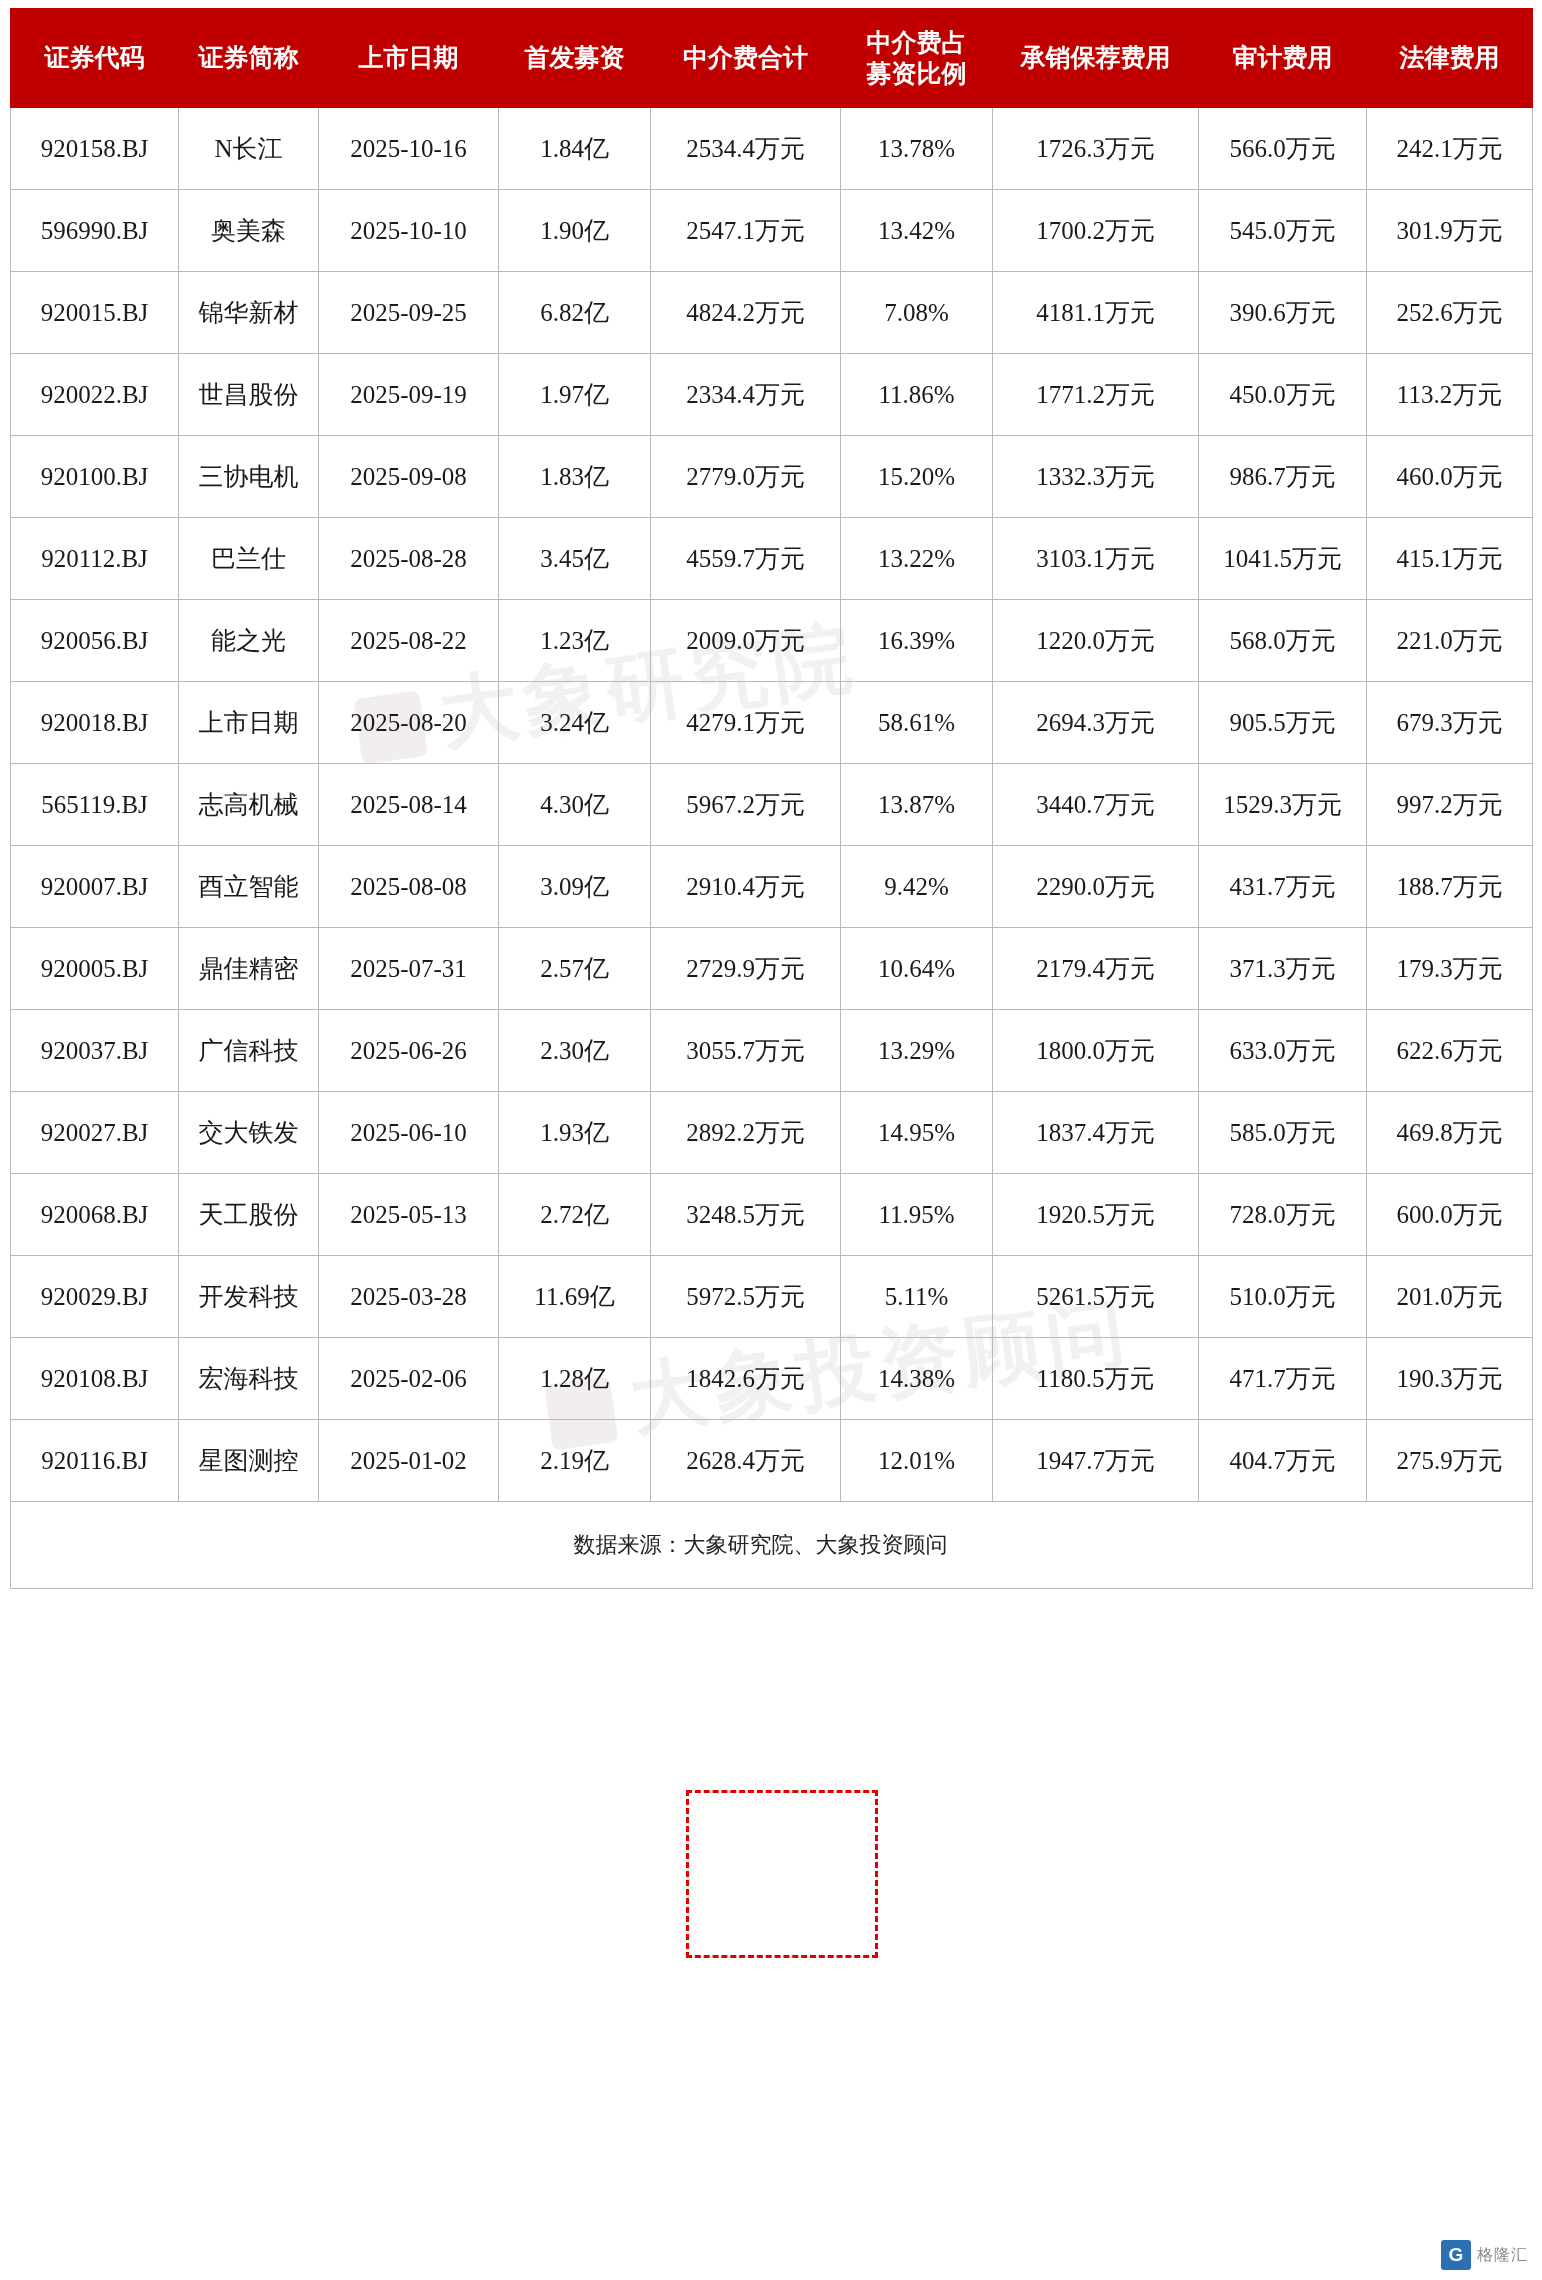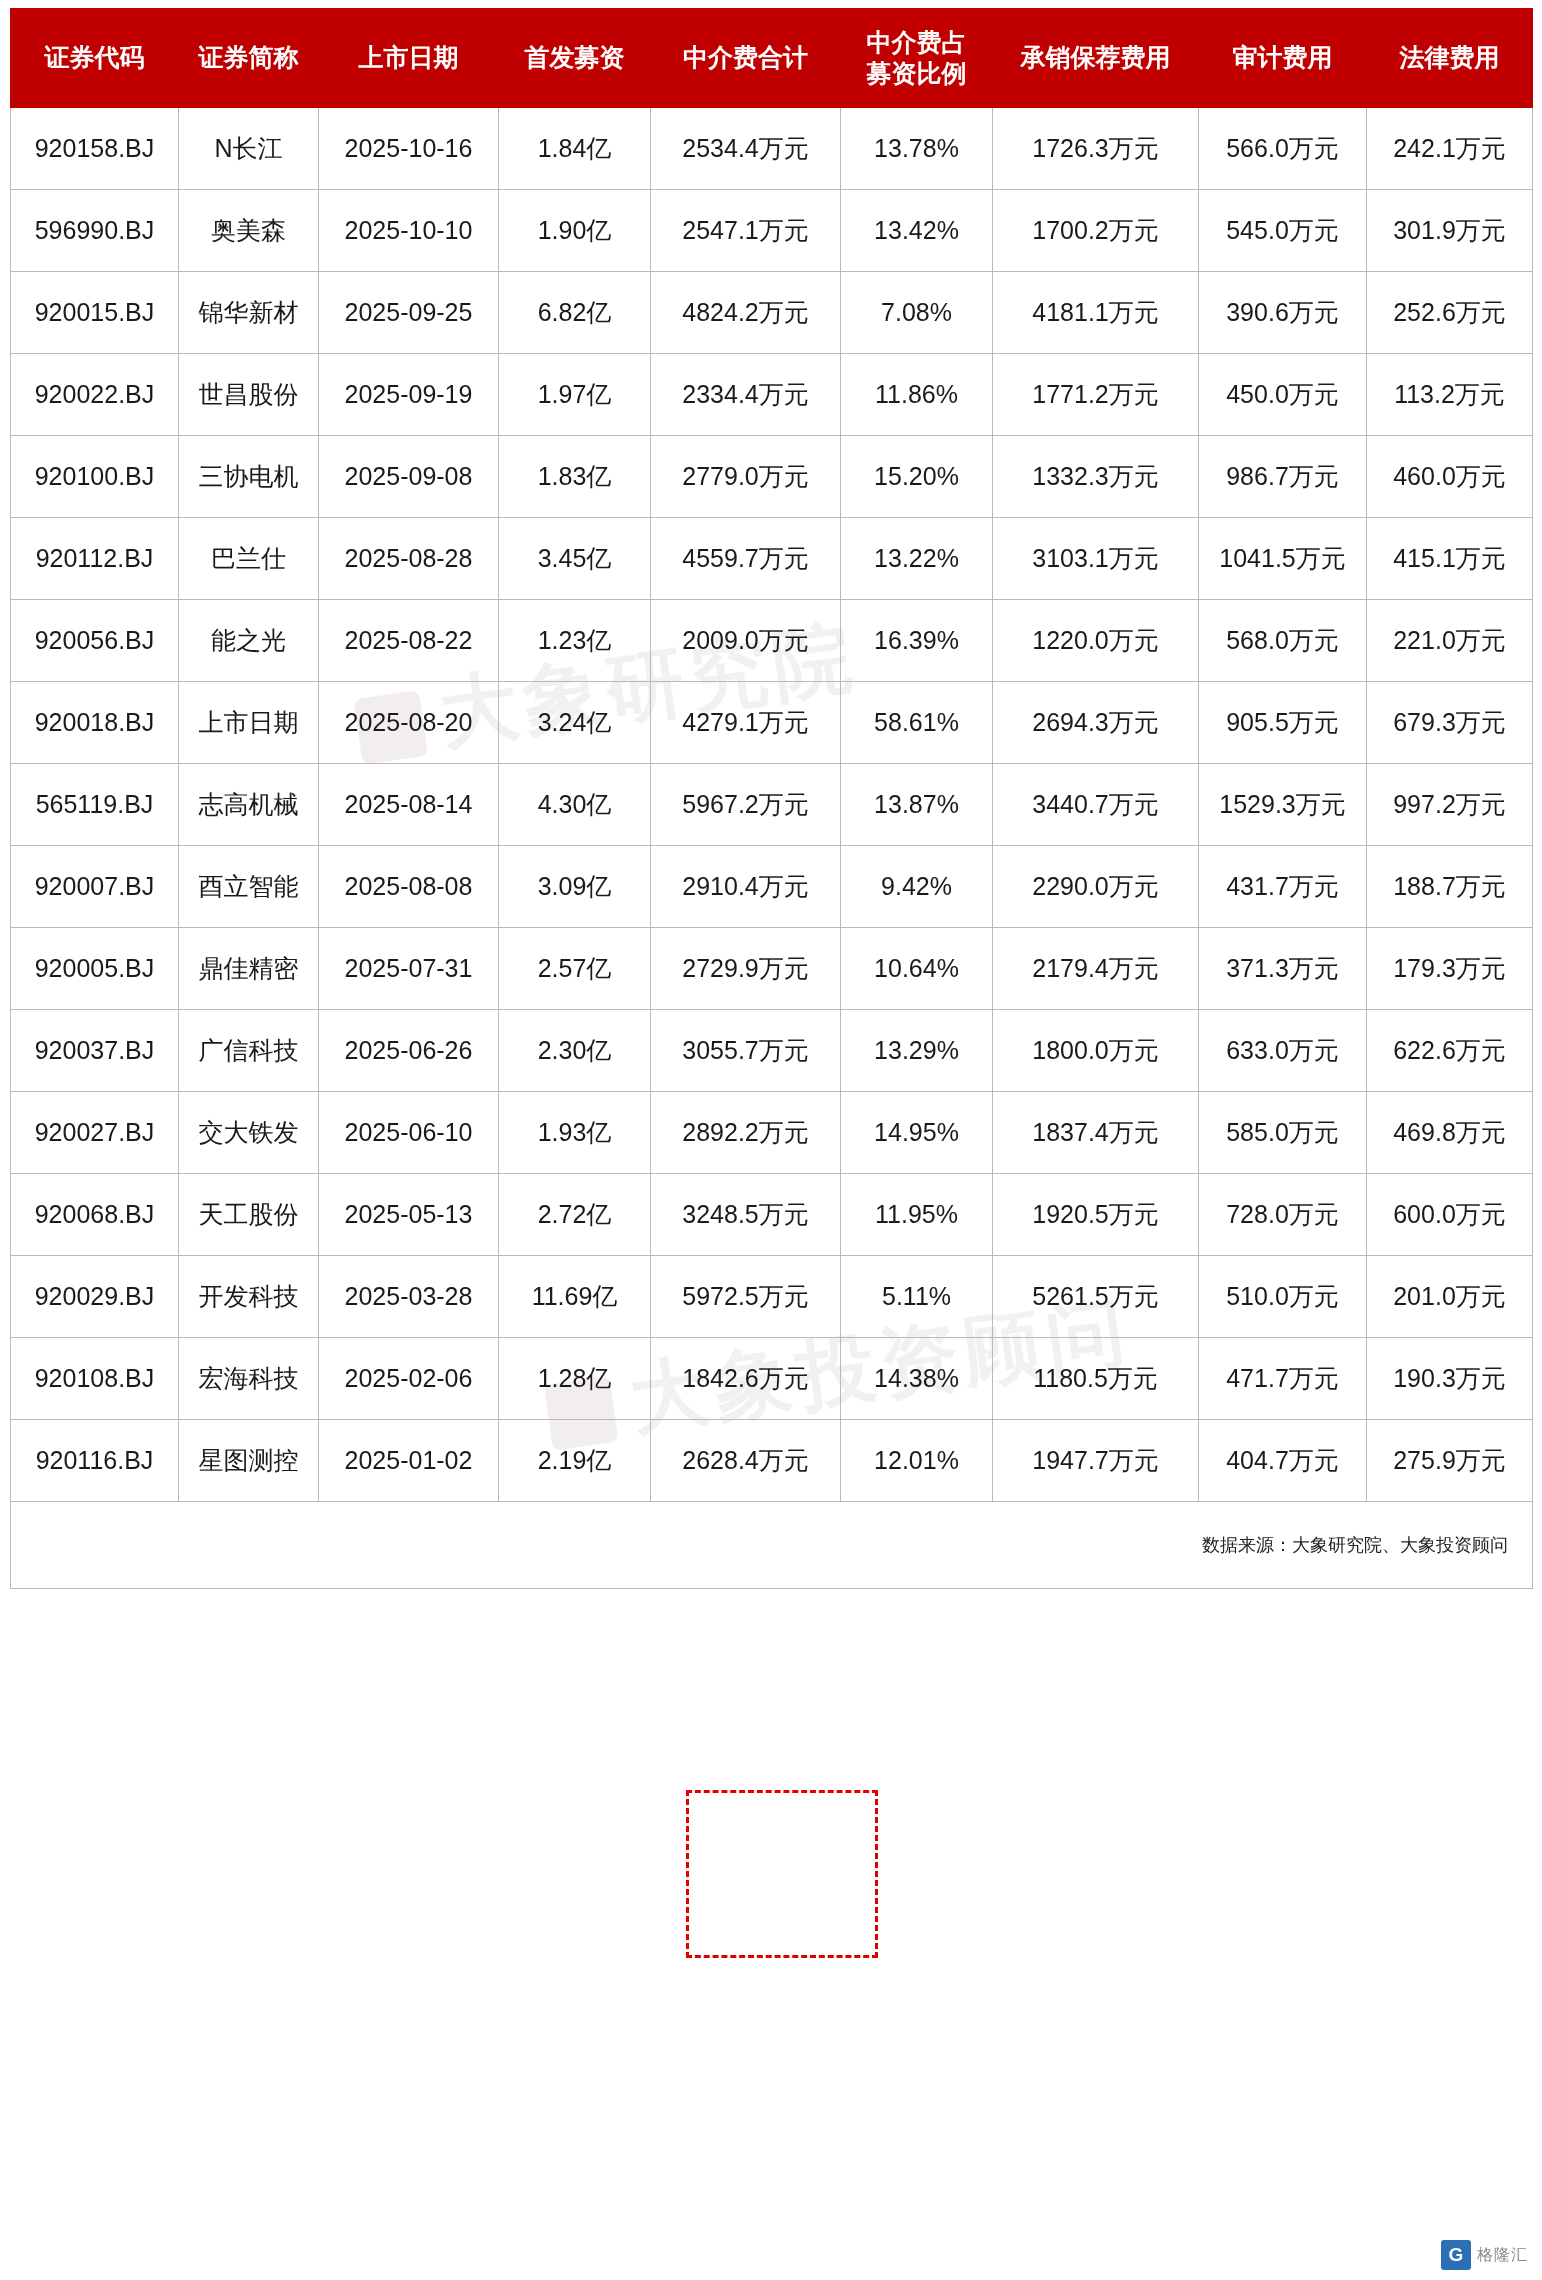--- a/index.html
+++ b/index.html
@@ -46,20 +46,21 @@
   }
   .wm1 { left: 355px; top: 640px; }
   .wm2 { left: 545px; top: 1320px; }
 
   table.fee-table {
     border-collapse: collapse;
     width: 1522px;
     table-layout: fixed;
     position: relative;
     z-index: 10;
+    font-family: Liberation Serif, serif;
   }
   table.fee-table th {
     background: #c00000;
     color: #ffffff;
     font-size: 25px;
     font-weight: bold;
     text-align: center;
     vertical-align: middle;
     border: 1px solid #c00000;
     padding: 10px 2px;
@@ -73,23 +74,23 @@
     font-size: 25px;
     color: #1a1a1a;
     height: 81px;
     padding: 0 2px;
     background: transparent;
   }
   td.code-cell { letter-spacing: 0px; margin-left: 11px; }
   tr.footer-row td {
     height: 86px;
     border: 1px solid #b9b9b9;
-    text-align: right;
+    text-align: center;
     padding-right: 24px;
-    font-size: 18px;
+    font-size: 22px;
     color: #222;
   }
   
   .highlight-box {
     position: absolute;
     border: 3px dashed #e00000;
     z-index: 20;
     pointer-events: none;
     box-sizing: border-box;
   }

